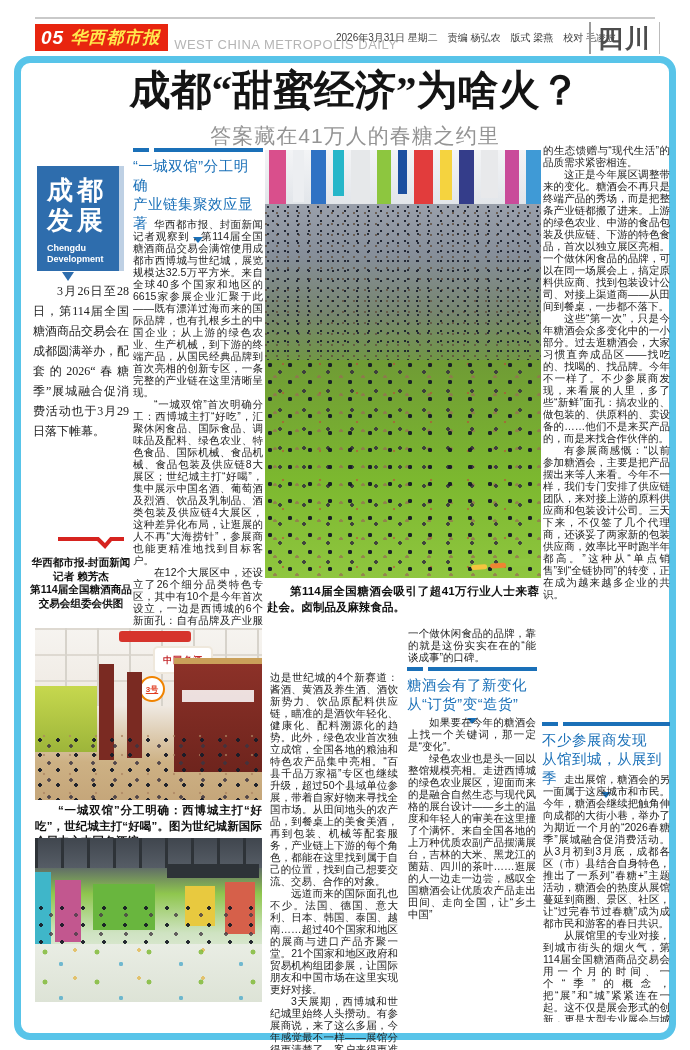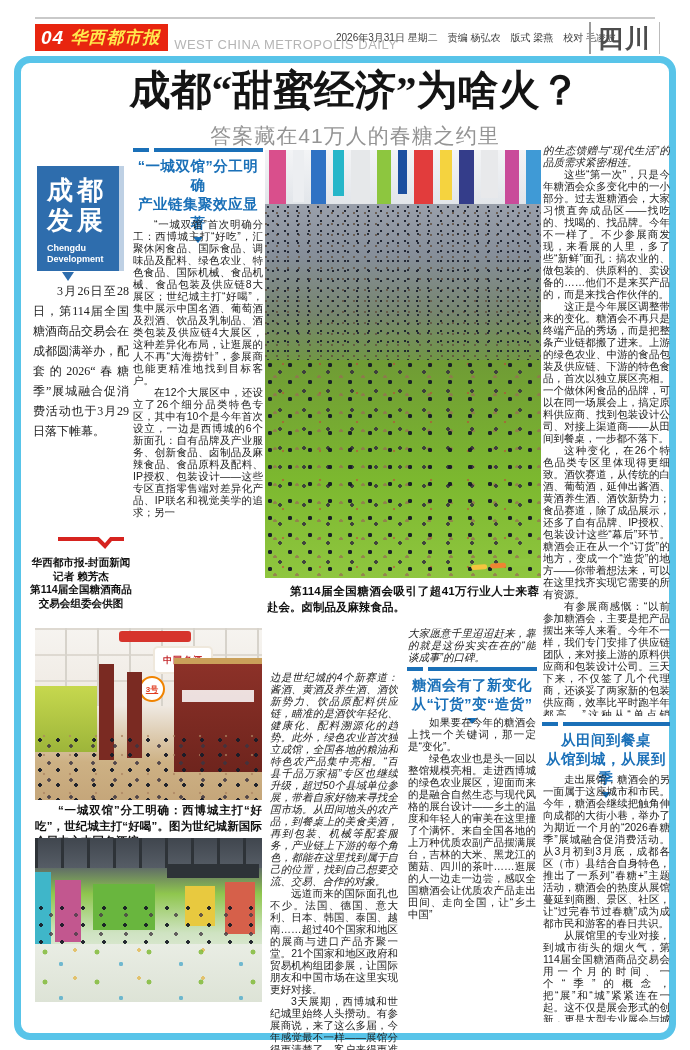--- a/index.html
+++ b/index.html
@@ -33,27 +33,27 @@
     font-size:12px;line-height:20px;color:#1c1c1c;text-align:justify;}
   .lede p{margin:0;text-indent:2em;}
   .red-divider{position:absolute;left:58px;top:535px;}
   .byline{position:absolute;left:27px;top:556px;width:108px;text-align:center;font-weight:bold;font-size:10.6px;line-height:13.5px;color:#111;}
 
   
   .sec{position:absolute;width:130px;}
   .sec-bars{display:flex;gap:5px;margin-bottom:5px;}
   .sec-bars i{display:block;height:4px;background:#1a70b8;}
   .sec-bars i.b1{width:16px;} .sec-bars i.b2{flex:1;}
-  .sec-title{color:#1a70b8;font-weight:bold;font-size:14.5px;line-height:19px;text-align:center;letter-spacing:.5px;}
+  .sec-title{color:#1a70b8;font-weight:normal;font-size:14.5px;line-height:19px;text-align:left;letter-spacing:.5px;}
   .sec-tri{width:0;height:0;border-left:5px solid transparent;border-right:5px solid transparent;border-top:6px solid #1a70b8;margin:4px auto 0;}
 
   
   .col{position:absolute;font-size:10.5px;line-height:12px;color:#222;text-align:justify;overflow:hidden;}
   .col p{margin:0;text-indent:2em;}
-  .col p.noindent{text-indent:0;font-style:italic;}
+  .col p.noindent{text-indent:0;}
 
   
   .caption{position:absolute;font-weight:bold;font-size:11.5px;line-height:15.5px;color:#101010;text-align:justify;text-indent:2em;}
 
   
   .photo{position:absolute;overflow:hidden;background:#d8dadd;}
   
   .pm-ceiling{position:absolute;left:0;top:0;right:0;height:64px;background:linear-gradient(#f3f4f6,#dfe3e8);}
   .pm-banners{position:absolute;left:0;top:0;right:0;height:86px;display:flex;gap:7px;align-items:flex-start;padding-left:4px;}
   .pm-banners span{display:block;}
@@ -114,21 +114,21 @@
     background-size:21px 17px,25px 19px;}
 </style>
 </head>
 <body>
 
 <div class="page">
 
   <div class="top-rule"></div>
   <div class="masthead">
     <div class="mast-red">
-      <span class="pageno">04</span>
+      <span class="pageno">05</span>
       <span class="mast-cn">华西都市报</span>
     </div>
     <span class="mast-en">WEST CHINA METROPOLIS DAILY</span>
   </div>
   <div class="dateline">2026年3月31日 星期二　责编 杨弘农　版式 梁燕　校对 毛凌波</div>
   <div class="section-box">
     <span>四川</span>
   </div>
 
   <div class="frame"></div>
@@ -162,20 +162,21 @@
   <div class="sec" style="left:133px;top:148px;">
     <div class="sec-bars">
         <i class="b1"></i>
         <i class="b2"></i>
       </div>
     <div class="sec-title">“一城双馆”分工明确</div>
     <div class="sec-title">产业链集聚效应显著</div>
     <div class="sec-tri"></div>
   </div>
   <div class="col" style="left:133px;top:218px;width:130px;height:408px;">
+    <p>华西都市报、封面新闻记者观察到，第114届全国糖酒商品交易会满馆使用成都市西博城与世纪城，展览规模达32.5万平方米。来自全球40多个国家和地区的6615家参展企业汇聚于此——既有漂洋过海而来的国际品牌，也有扎根乡土的中国企业；从上游的绿色农业、生产机械，到下游的终端产品，从国民经典品牌到首次亮相的创新专区，一条完整的产业链在这里清晰呈现。</p>
     <p>“一城双馆”首次明确分工：西博城主打“好吃”，汇聚休闲食品、国际食品、调味品及配料、绿色农业、特色食品、国际机械、食品机械、食品包装及供应链8大展区；世纪城主打“好喝”，集中展示中国名酒、葡萄酒及烈酒、饮品及乳制品、酒类包装及供应链4大展区，这种差异化布局，让逛展的人不再“大海捞针”，参展商也能更精准地找到目标客户。</p>
     <p>在12个大展区中，还设立了26个细分品类特色专区，其中有10个是今年首次设立，一边是西博城的6个新面孔：自有品牌及产业服务、创新食品、卤制品及麻辣食品、食品原料及配料、IP授权、包装设计——这些专区直指零售端对差异化产品、IP联名和视觉美学的追求；另一</p>
   </div>
 
   <div class="photo" style="left:265px;top:150px;width:276px;height:428px;">
     <div class="pm-ceiling"></div>
     <div class="pm-banners">
       <span style="width:18px;height:74px;background:#d94f8c;"></span>
       <span style="width:11px;height:52px;background:#eceef1;"></span>
       <span style="width:16px;height:80px;background:#2f72c4;"></span>
@@ -200,49 +201,48 @@
   </div>
   <div class="caption" style="left:267px;top:584px;width:272px;">第114届全国糖酒会吸引了超41万行业人士来蓉赴会。卤制品及麻辣食品。</div>
 
   <div class="col" style="left:270px;top:627px;width:128px;height:396px;margin-top:44px;">
     <p class="noindent">边是世纪城的4个新赛道：酱酒、黄酒及养生酒、酒饮新势力、饮品原配料供应链，瞄准的是酒饮年轻化、健康化、配料溯源化的趋势。此外，绿色农业首次独立成馆，全国各地的粮油和特色农产品集中亮相。“百县千品万家福”专区也继续升级，超过50个县域单位参展，带着自家好物来寻找全国市场。从田间地头的农产品，到餐桌上的美食美酒，再到包装、机械等配套服务，产业链上下游的每个角色，都能在这里找到属于自己的位置，找到自己想要交流、交易、合作的对象。</p>
     <p>远道而来的国际面孔也不少。法国、德国、意大利、日本、韩国、泰国、越南……超过40个国家和地区的展商与进口产品齐聚一堂。21个国家和地区政府和贸易机构组团参展，让国际朋友和中国市场在这里实现更好对接。</p>
     <p>3天展期，西博城和世纪城里始终人头攒动。有参展商说，来了这么多届，今年感觉最不一样——展馆分得更清楚了，客户来得更准了，谈生意的效率也更高了。超41万人次专业观众，既是数字，也是信任。糖酒会办了这么多年，还能让</p>
   </div>
 
   <div class="col" style="left:408px;top:627px;width:128px;height:38px;">
-    <p class="noindent">大家愿意千里迢迢赶来，靠的就是这份实实在在的“能谈成事”的口碑。</p>
+    <p class="noindent">一个做休闲食品的品牌，靠的就是这份实实在在的“能谈成事”的口碑。</p>
   </div>
   <div class="sec" style="left:407px;top:667px;">
     <div class="sec-bars">
         <i class="b1"></i>
         <i class="b2"></i>
       </div>
     <div class="sec-title">糖酒会有了新变化</div>
     <div class="sec-title">从“订货”变“造货”</div>
     <div class="sec-tri"></div>
   </div>
   <div class="col" style="left:408px;top:716px;width:128px;height:306px;">
     <p>如果要在今年的糖酒会上找一个关键词，那一定是“变化”。</p>
     <p>绿色农业也是头一回以整馆规模亮相。走进西博城的绿色农业展区，迎面而来的是融合自然生态与现代风格的展台设计——乡土的温度和年轻人的审美在这里撞了个满怀。来自全国各地的上万种优质农副产品摆满展台，吉林的大米、黑龙江的菌菇、四川的茶叶……逛展的人一边走一边尝，感叹全国糖酒会让优质农产品走出田间、走向全国，让“乡土中国”</p>
   </div>
 
   <div class="col" style="left:543px;top:144px;width:127px;height:572px;">
     <p class="noindent">的生态馈赠与“现代生活”的品质需求紧密相连。</p>
+    <p>这正是今年展区调整带来的变化。糖酒会不再只是终端产品的秀场，而是把整条产业链都搬了进来。上游的绿色农业、中游的食品包装及供应链、下游的特色食品，首次以独立展区亮相。一个做休闲食品的品牌，可以在同一场展会上，搞定原料供应商、找到包装设计公司、对接上渠道商——从田间到餐桌，一步都不落下。</p>
     <p>这些“第一次”，只是今年糖酒会众多变化中的一小部分。过去逛糖酒会，大家习惯直奔成品区——找吃的、找喝的、找品牌。今年不一样了。不少参展商发现，来看展的人里，多了些“新鲜”面孔：搞农业的、做包装的、供原料的、卖设备的……他们不是来买产品的，而是来找合作伙伴的。</p>
-    <p>这正是今年展区调整带来的变化。糖酒会不再只是终端产品的秀场，而是把整条产业链都搬了进来。上游的绿色农业、中游的食品包装及供应链、下游的特色食品，首次以独立展区亮相。一个做休闲食品的品牌，可以在同一场展会上，搞定原料供应商、找到包装设计公司、对接上渠道商——从田间到餐桌，一步都不落下。</p>
-    <p>这种变化，在26个特色品类专区里体现得更细致。酒饮赛道，从传统的白酒、葡萄酒，延伸出酱酒、黄酒养生酒、酒饮新势力；食品赛道，除了成品展示，还多了自有品牌、IP授权、包装设计这些“幕后”环节。糖酒会正在从一个“订货”的地方，变成一个“造货”的地方——你带着想法来，可以在这里找齐实现它需要的所有资源。</p>
     <p>有参展商感慨：“以前参加糖酒会，主要是把产品摆出来等人来看。今年不一样，我们专门安排了供应链团队，来对接上游的原料供应商和包装设计公司。三天下来，不仅签了几个代理商，还谈妥了两家新的包装供应商，效率比平时跑半年都高。”这种从“单点销售”到“全链协同”的转变，正在成为越来越多企业的共识。</p>
   </div>
   <div class="sec" style="left:542px;top:722px;width:128px;">
     <div class="sec-bars">
         <i class="b1"></i>
         <i class="b2"></i>
       </div>
-    <div class="sec-title">从田间到餐桌</div>
+    <div class="sec-title">不少参展商发现</div>
     <div class="sec-title">从馆到城，从展到季</div>
     <div class="sec-tri"></div>
   </div>
   <div class="col" style="left:543px;top:773px;width:127px;height:249px;">
     <p>走出展馆，糖酒会的另一面属于这座城市和市民。今年，糖酒会继续把触角伸向成都的大街小巷，举办了为期近一个月的“2026春糖季”展城融合促消费活动。从3月初到3月底，成都各区（市）县结合自身特色，推出了一系列“春糖+”主题活动，糖酒会的热度从展馆蔓延到商圈、景区、社区，让“过完春节过春糖”成为成都市民和游客的春日共识。</p>
     <p>从展馆里的专业对接，到城市街头的烟火气，第114届全国糖酒商品交易会用一个月的时间、一个“季”的概念，把“展”和“城”紧紧连在一起。这不仅是展会形式的创新，更是大型专业展会与城市发展良性互动的一次生动实践。</p>
   </div>
 
   <div class="photo" style="left:35px;top:628px;width:227px;height:172px;background:linear-gradient(#f6f4f0 0%,#efe9e2 45%,#cdb184 78%,#c5a67a 100%);">
     <div class="ph-truss"></div>

